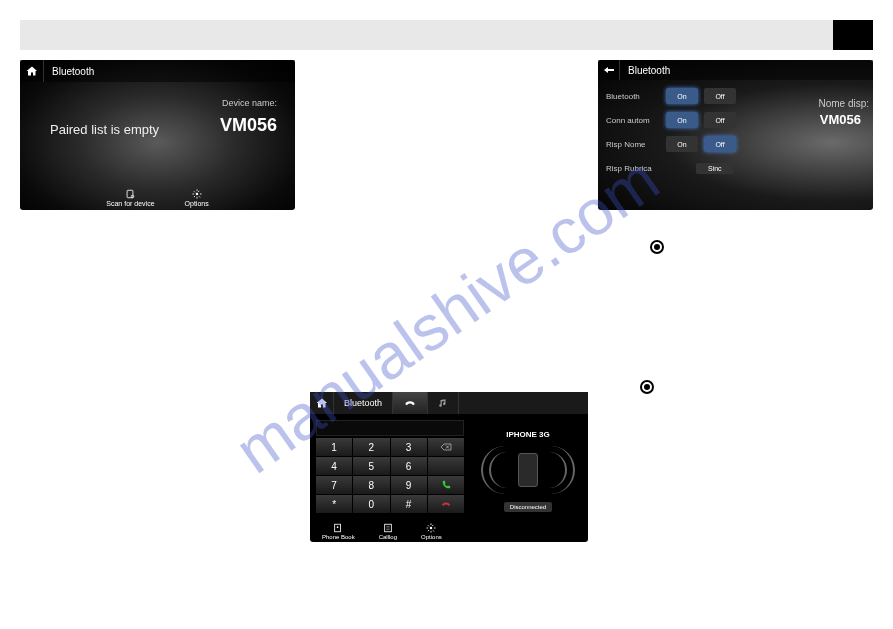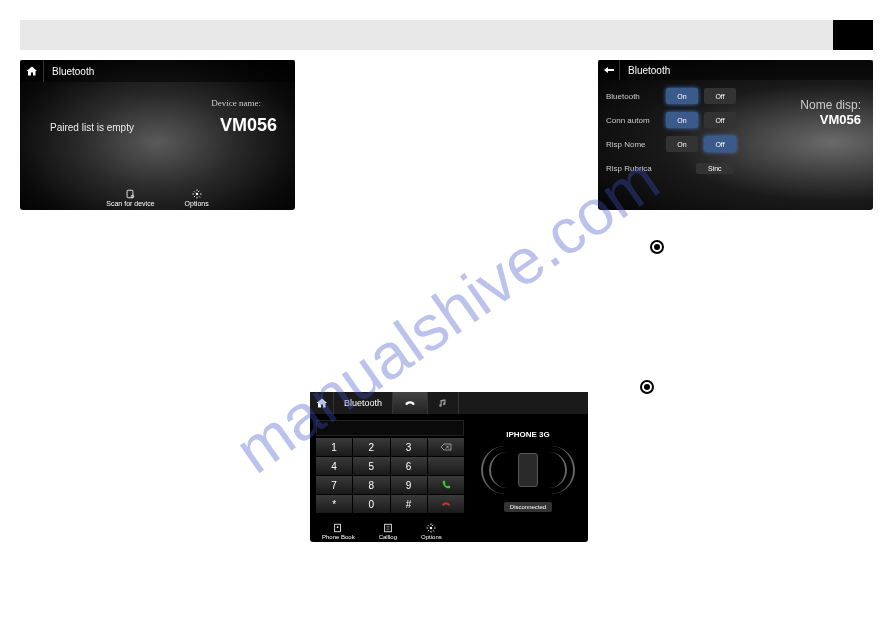--- a/index.html
+++ b/index.html
@@ -64,38 +64,37 @@
       display: flex;
       align-items: center;
       justify-content: center;
       border-right: 1px solid #333;
     }
     .home-icon svg { width: 12px; height: 12px; fill: #fff; }
     .bt-title { padding-left: 8px; font-size: 10px; }
     .device-name-label {
       position: absolute;
       top: 38px;
-      right: 34px;
+      right: 18px;
       font-size: 9px;
       color: #ccc;
-      font-family: Liberation Serif, serif;
     }
     .device-name-value {
       position: absolute;
       top: 55px;
       right: 18px;
       font-size: 18px;
       font-weight: bold;
       color: #fff;
     }
     .paired-empty {
       position: absolute;
       top: 62px;
       left: 30px;
-      font-size: 10px;
+      font-size: 13px;
       color: #eee;
     }
     .screen1 .footer {
       position: absolute;
       bottom: 0;
       left: 0;
       right: 0;
       height: 24px;
       display: flex;
       justify-content: center;
@@ -167,22 +166,22 @@
     .sync-btn {
       background: #333;
       padding: 2px 12px;
       border-radius: 2px;
       font-size: 7px;
       margin-left: 30px;
     }
     .name-disp-label {
       position: absolute;
       top: 38px;
-      right: 12px;
-      font-size: 12px;
+      right: 4px;
+      font-size: 10px;
       color: #ccc;
     }
     .name-disp-value {
       position: absolute;
       top: 52px;
       right: 12px;
       font-size: 13px;
       font-weight: bold;
     }
     

